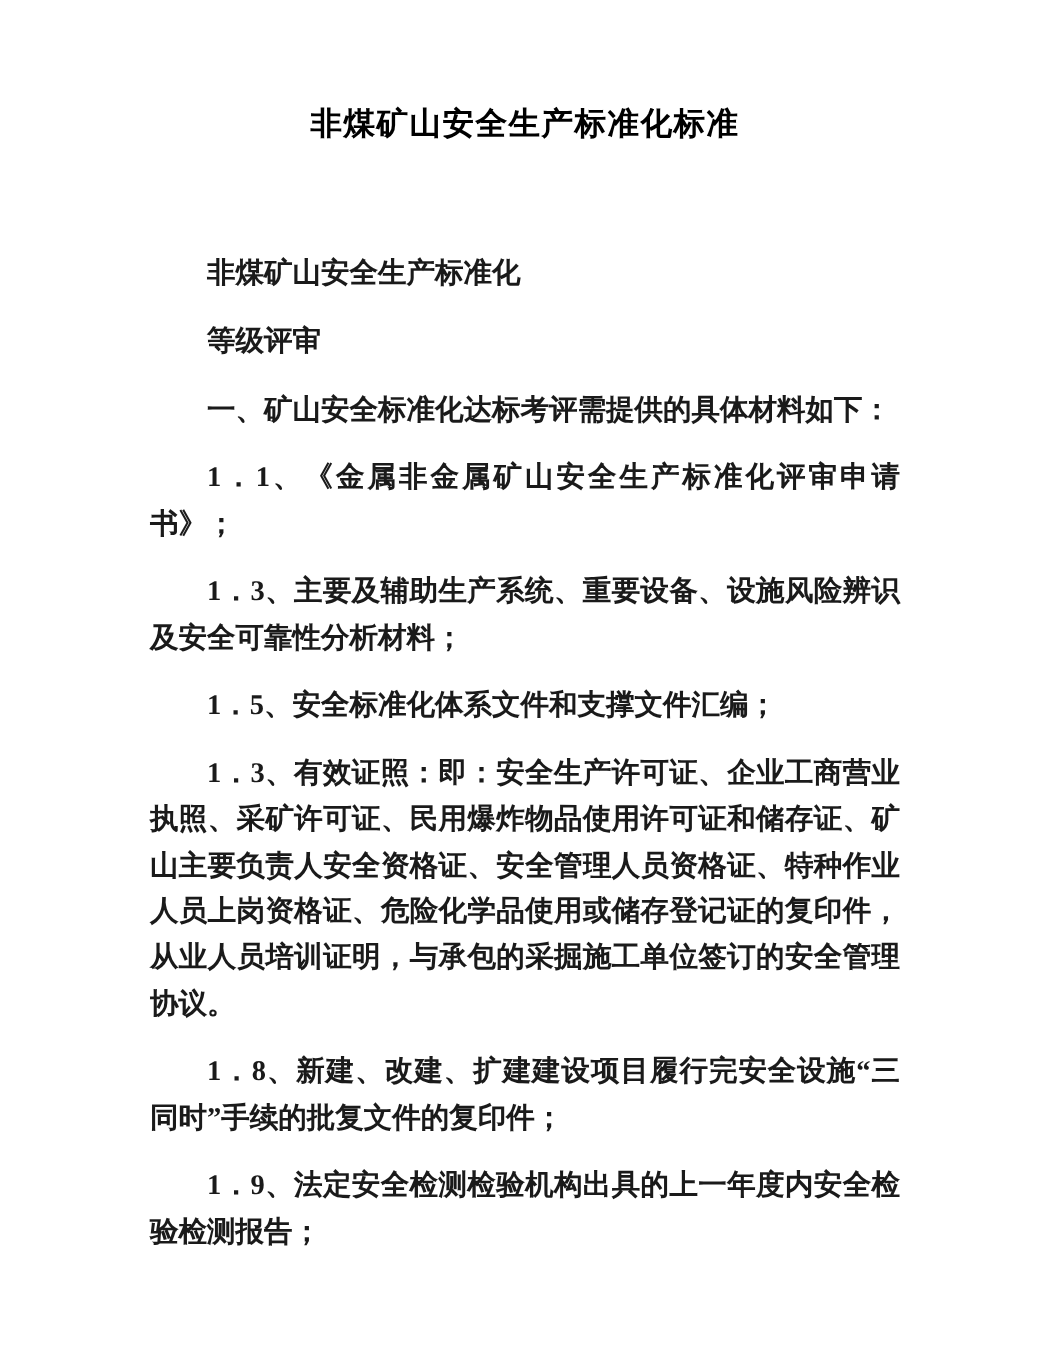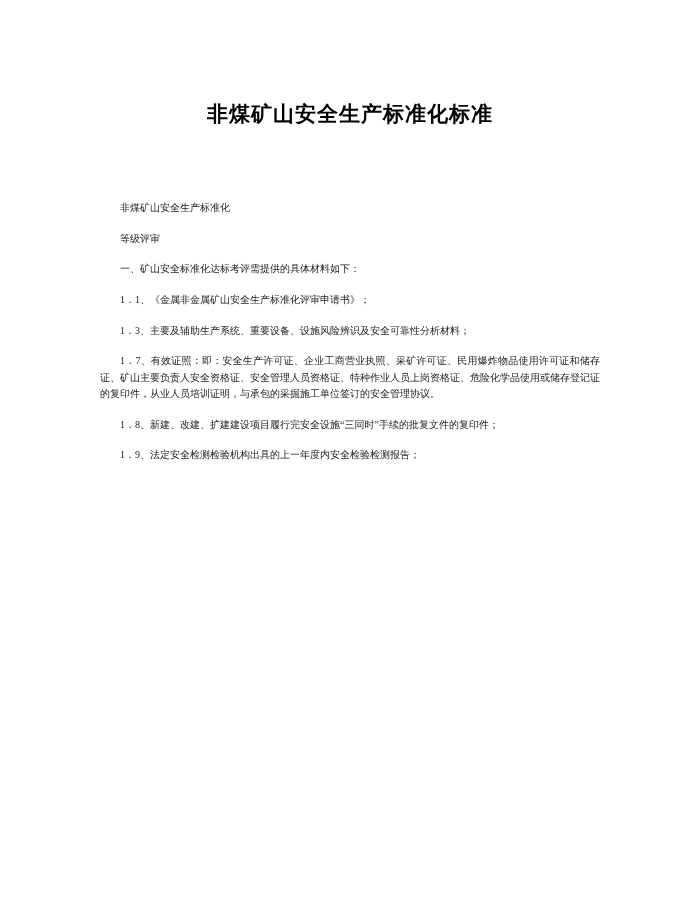--- a/index.html
+++ b/index.html
@@ -11,51 +11,53 @@
     width: 700px;
     height: 905px;
     font-family: "Liberation Serif", "DejaVu Serif", serif;
     color: #1a1a1a;
     overflow: hidden;
   }
   .page {
     box-sizing: border-box;
     width: 700px;
     height: 647px;
-    padding: 100px 100px 40px 100px;
+    padding: 68px 100px 40px 100px;
     background: #ffffff;
   }
   .doc-title {
     font-size: 21px;
     font-weight: bold;
     text-align: center;
     color: #000000;
     margin: 0 0 72px 0;
     letter-spacing: 1px;
     font-family: "Liberation Serif", "DejaVu Serif", serif;
   }
   .doc-body p {
-    font-size: 10px;
+    font-size: 19px;
     line-height: 1.62;
     margin: 0 0 14.5px 0;
     text-indent: 2em;
     text-align: justify;
     color: #1a1a1a;
     word-break: break-all;
+    font-weight: bold;
   }
 </style>
 </head>
 <body>
 
 <div class="page">
   <h1 class="doc-title">非煤矿山安全生产标准化标准</h1>
 
   <div class="doc-body">
     <p>非煤矿山安全生产标准化</p>
     <p>等级评审</p>
     <p>一、矿山安全标准化达标考评需提供的具体材料如下：</p>
     <p>1．1、《金属非金属矿山安全生产标准化评审申请书》；</p>
     <p>1．3、主要及辅助生产系统、重要设备、设施风险辨识及安全可靠性分析材料；</p>
-    <p>1．7、有效证照：即：安全生产许可证、企业工商营业执照、采矿许可证、民用爆炸物品使用许可证和储存证、矿山主要负责人安全资格证、安全管理人员资格证、特种作业人员上岗资格证、危险化学品使用或储存登记证的复印件，从业人员培训证明，与承包的采掘施工单位签订的安全管理协议。</p>
+    <p>1．5、安全标准化体系文件和支撑文件汇编；</p>
+    <p>1．3、有效证照：即：安全生产许可证、企业工商营业执照、采矿许可证、民用爆炸物品使用许可证和储存证、矿山主要负责人安全资格证、安全管理人员资格证、特种作业人员上岗资格证、危险化学品使用或储存登记证的复印件，从业人员培训证明，与承包的采掘施工单位签订的安全管理协议。</p>
     <p>1．8、新建、改建、扩建建设项目履行完安全设施“三同时”手续的批复文件的复印件；</p>
     <p>1．9、法定安全检测检验机构出具的上一年度内安全检验检测报告；</p>
   </div>
 </div>
 
 </body></html>

